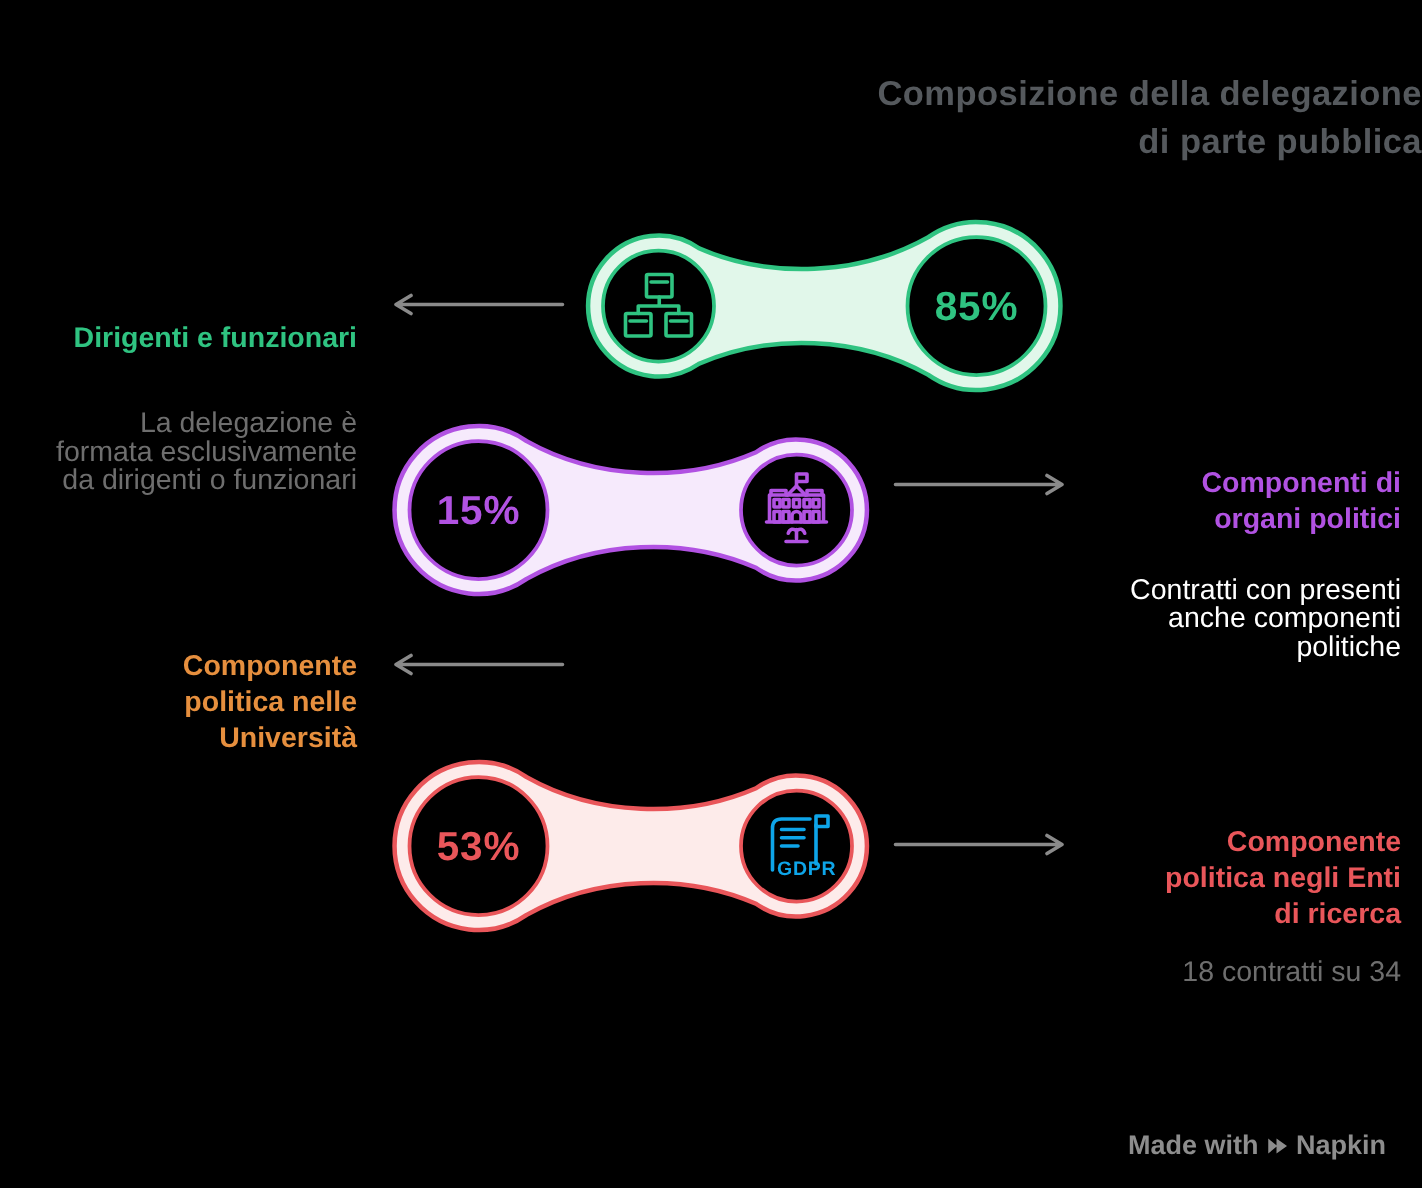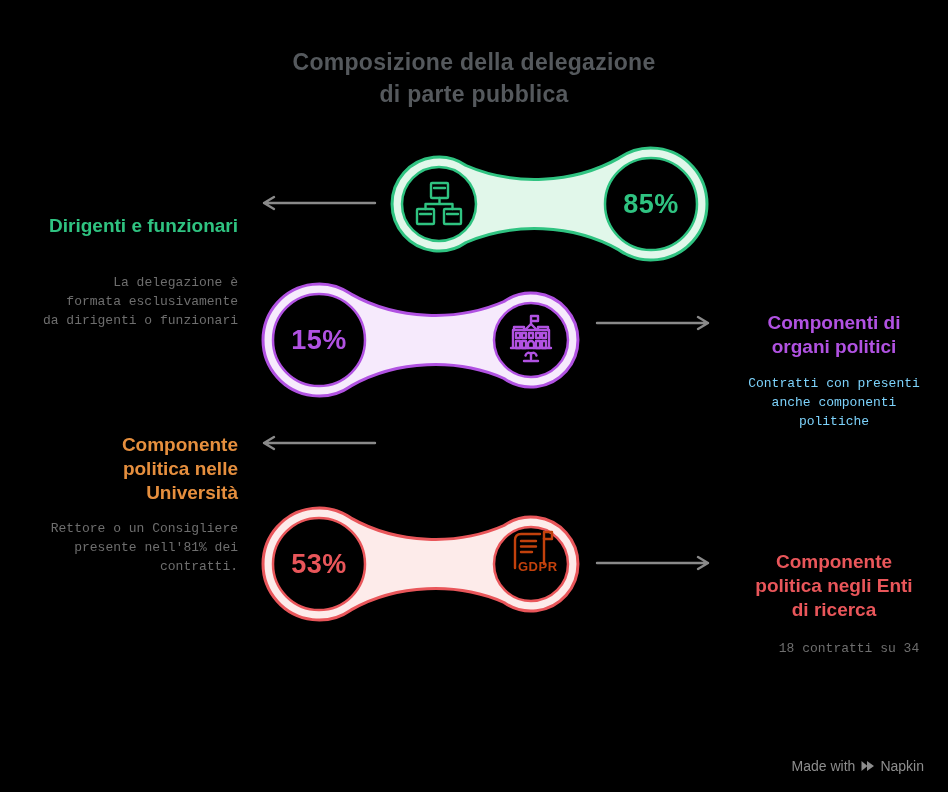--- a/index.html
+++ b/index.html
@@ -10,34 +10,34 @@
   .item{position:absolute;width:320px;height:120px;text-decoration:underline;}
   .item svg.blob{position:absolute;left:0;top:0;overflow:visible;}
   .blob-outline{stroke-width:3;}
   .hole{fill:#000;stroke-width:2.5;}
   .pct{font-weight:bold;font-size:27px;letter-spacing:.5px;font-family:"Liberation Sans",sans-serif;}
   .icon{position:absolute;width:56px;height:56px;}
   .icon svg{display:block;width:56px;height:56px;}
   .icon svg *{stroke:currentColor;fill:none;stroke-width:2.4;stroke-linecap:round;stroke-linejoin:round;}
   .icon svg text{fill:currentColor;stroke:none;font-weight:bold;font-family:"Liberation Sans",sans-serif;}
   .label{position:absolute;font-size:19px;font-weight:bold;line-height:24px;white-space:pre-line;}
-  .desc{position:absolute;font-size:13px;line-height:19px;white-space:pre-line;font-family:Liberation Mono, monospace;}
+  .desc{position:absolute;font-size:19px;line-height:19px;white-space:pre-line;}
   .align-r{text-align:right;}
-  .align-l{text-align:center;}
+  .align-l{text-align:right;}
   .arrow{position:absolute;}
   .arrow path{fill:none;stroke-width:2.4;stroke-linecap:round;stroke-linejoin:round;}
   .watermark{position:absolute;right:24px;bottom:18px;display:flex;align-items:center;gap:5px;
-             font-size:14px;font-weight:normal;}
+             font-size:18px;font-weight:bold;}
 </style>
 </head>
 <body>
 
 <div class="canvas">
 
-  <div class="title" style="color: rgb(85, 89, 93);">Composizione della delegazione
+  <div class="title" style="color: rgb(85, 89, 93); text-align: right;">Composizione della delegazione
 di parte pubblica</div>
 
   <div class="item" style="left:388px;top:144px">
     <svg class="blob" width="320" height="120" viewBox="0 0 320 120">
       <path class="blob-outline" d="M 78 21.5 C 125 42, 185 40, 230.9 14.1 A 56 56 0 1 1 230.9 105.9 C 185 80, 125 78, 78 98.5 A 47 47 0 1 1 78 21.5 Z" stroke="#2fc381" fill="#e1f7ea"></path>
       <circle class="hole" cx="51" cy="60" r="37" stroke="#2fc381"></circle>
       <circle class="hole" cx="263" cy="60" r="46" stroke="#2fc381"></circle>
       <text class="pct" x="263" y="69" text-anchor="middle" fill="#2fc381">85%</text>
     </svg>
     <span class="icon" style="left: 23px; top: 32px; color: rgb(47, 195, 129);">
@@ -87,60 +87,57 @@
         <path d="M25 36 V32 A3 3 0 0 1 31 32 V36"></path>
         <path d="M28 41 V47 M28 42 C26 40 23.5 40.5 22.5 43.5 M28 42 C30 40 32.5 40.5 33.5 43.5 M21 49 H35"></path>
       </svg>
     </span>
   </div>
   <svg class="arrow" style="left:595px;top:315px" width="118" height="16" viewBox="0 0 118 16">
     <path d="M2 8 H113 M103 2 L113 8 L103 14" stroke="#8a8a8a"></path>
   </svg>
   <div class="label align-l" style="left: 734px; top: 311px; width: 200px; color: rgb(177, 82, 226);">Componenti di
 organi politici</div>
-  <div class="desc align-l" style="left: 734px; top: 374px; width: 200px; color: #7dd3fc;">Contratti con presenti
+  <div class="desc align-l" style="left: 734px; top: 384px; width: 200px; color: #ffffff;">Contratti con presenti
 anche componenti
 politiche</div>
 
   <svg class="arrow" style="left:259px;top:435px" width="118" height="16" viewBox="0 0 118 16">
     <path d="M116 8 H5 M15 2 L5 8 L15 14" stroke="#8a8a8a"></path>
   </svg>
   <div class="label align-r" style="right: 710px; top: 433px; width: 220px; color: rgb(230, 143, 62);">Componente
 politica nelle
 Università</div>
-  <div class="desc align-r" style="right: 710px; top: 519px; width: 230px; color: rgb(110, 110, 110);">Rettore o un Consigliere
-presente nell'81% dei
-contratti.</div>
 
   <div class="item" style="left:262px;top:504px">
     <svg class="blob" width="320" height="120" viewBox="0 0 320 120">
       <g transform="translate(320,0) scale(-1,1)">
         <path class="blob-outline" d="M 78 21.5 C 125 42, 185 40, 230.9 14.1 A 56 56 0 1 1 230.9 105.9 C 185 80, 125 78, 78 98.5 A 47 47 0 1 1 78 21.5 Z" stroke="#e9565a" fill="#fdebea"></path>
         <circle class="hole" cx="51" cy="60" r="37" stroke="#e9565a"></circle>
         <circle class="hole" cx="263" cy="60" r="46" stroke="#e9565a"></circle>
       </g>
       <text class="pct" x="57" y="69" text-anchor="middle" fill="#e9565a">53%</text>
     </svg>
-    <span class="icon" style="left: 241px; top: 20px; color: #c2410c;">
+    <span class="icon" style="left: 241px; top: 32px; color: #0ea5e9;">
       <svg viewBox="0 0 56 56">
         <path d="M12 44 V16 Q12 10 18 10 H37"></path>
         <path d="M18 17 H33 M18 22.5 H33 M18 28 H29"></path>
         <path d="M41 14 V40"></path>
         <path d="M41 8 H49 V15 H41 Z"></path>
         <text x="15" y="47" font-size="13" letter-spacing="0.5">GDPR</text>
       </svg>
     </span>
   </div>
   <svg class="arrow" style="left:595px;top:555px" width="118" height="16" viewBox="0 0 118 16">
     <path d="M2 8 H113 M103 2 L113 8 L103 14" stroke="#8a8a8a"></path>
   </svg>
   <div class="label align-l" style="left: 734px; top: 550px; width: 200px; color: rgb(233, 86, 90);">Componente
 politica negli Enti
 di ricerca</div>
-  <div class="desc align-l" style="left: 734px; top: 639px; width: 200px; color: rgb(110, 110, 110); margin-left: 15px;">18 contratti su 34</div>
+  <div class="desc align-l" style="left: 734px; top: 639px; width: 200px; color: rgb(110, 110, 110);">18 contratti su 34</div>
 
   <div class="watermark" style="color: rgb(141, 141, 141);">
     <span>Made with</span>
     <svg width="15" height="12" viewBox="0 0 15 12">
       <path d="M1.5 1 L7.5 6 L1.5 11 Z M7 1 L14 6 L7 11 Z" fill="#8d8d8d"></path>
     </svg>
     <span>Napkin</span>
   </div>
 
 </div>

